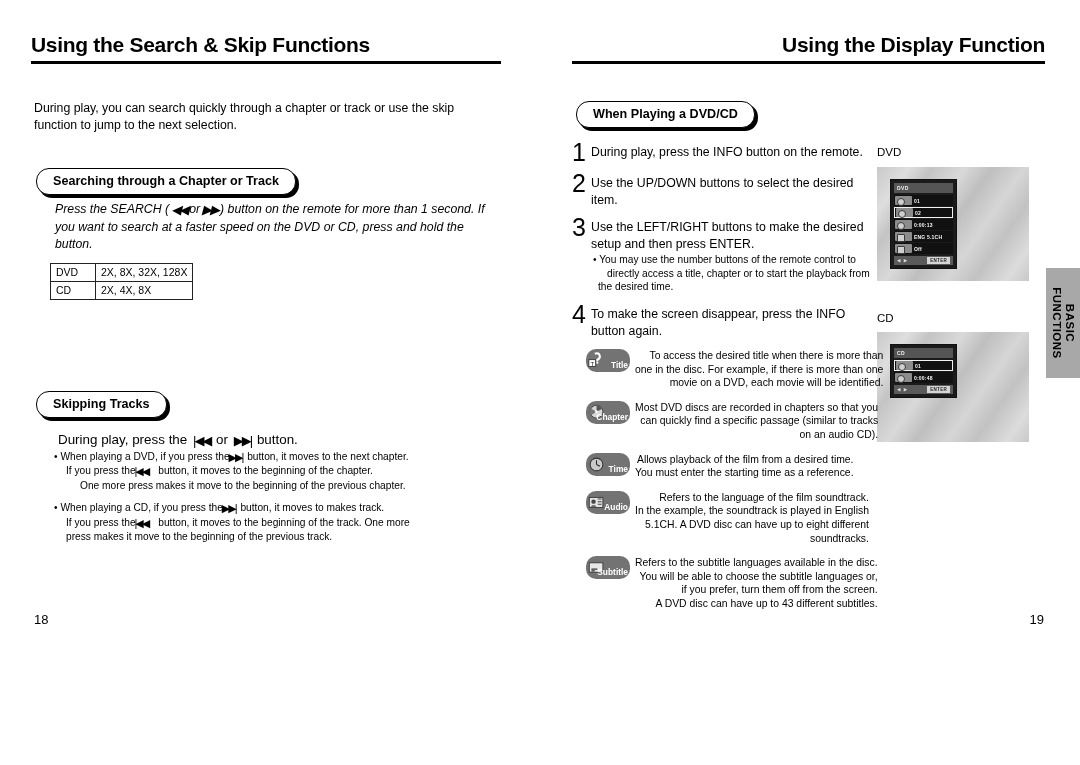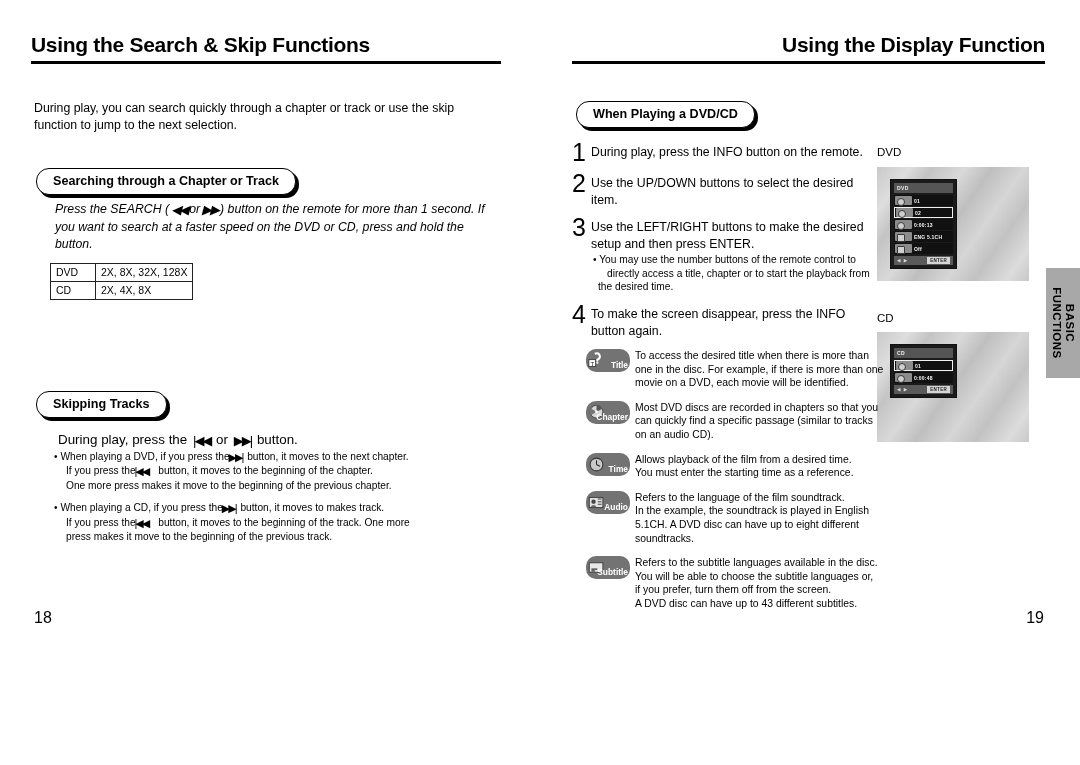--- a/index.html
+++ b/index.html
@@ -247,20 +247,21 @@
     bottom: 2px;
     color: #fff;
     font-size: 8.4px;
     font-weight: bold;
     line-height: 9px;
   }
   .legend-text {
     font-size: 10.4px;
     line-height: 13.6px;
     padding-top: 0px;
+    text-align: right;
   }
 
   
   #side-tab {
     position: absolute;
     right: 0;
     top: 268px;
     width: 34px;
     height: 110px;
     background: #a8a8a8;
@@ -275,21 +276,21 @@
     font-weight: bold;
     letter-spacing: 0.5px;
     text-align: center;
     line-height: 13px;
   }
 
   
   .pagenum {
     position: absolute;
     bottom: 24px;
-    font-size: 16px;
+    font-size: 13px;
   }
   #pagenum-left { left: 34px; }
   #pagenum-right { right: 36px; }
 </style>
 </head>
 <body>
 
 <div class="page">
 
   <div class="pg-header" id="header-left">
@@ -331,21 +332,21 @@
   </div>
 
   <div class="bullet-list" style="left:54px; top:450px; width:440px;">
     <div class="bullet">
       <span>• When playing a DVD, if you press the</span>
       <span class="ar">▶▶|</span>
       <span>button, it moves to the next chapter.</span><br>
       <span style="margin-left:6px;">If you press the</span>
       <span class="ar">|◀◀</span>
       <span>button, it moves to the beginning of the chapter.</span><br>
-      <span style="margin-left:6px;">One more press makes it move to the beginning of the previous chapter.</span>
+      <span style="margin-left:20px;">One more press makes it move to the beginning of the previous chapter.</span>
     </div>
     <div class="bullet">
       <span>• When playing a CD, if you press the</span>
       <span class="ar">▶▶|</span>
       <span>button, it moves to makes track.</span><br>
       <span style="margin-left:6px;">If you press the</span>
       <span class="ar">|◀◀</span>
       <span>button, it moves to the beginning of the track. One more</span><br>
       <span style="margin-left:6px;">press makes it move to the beginning of the previous track.</span>
     </div>

